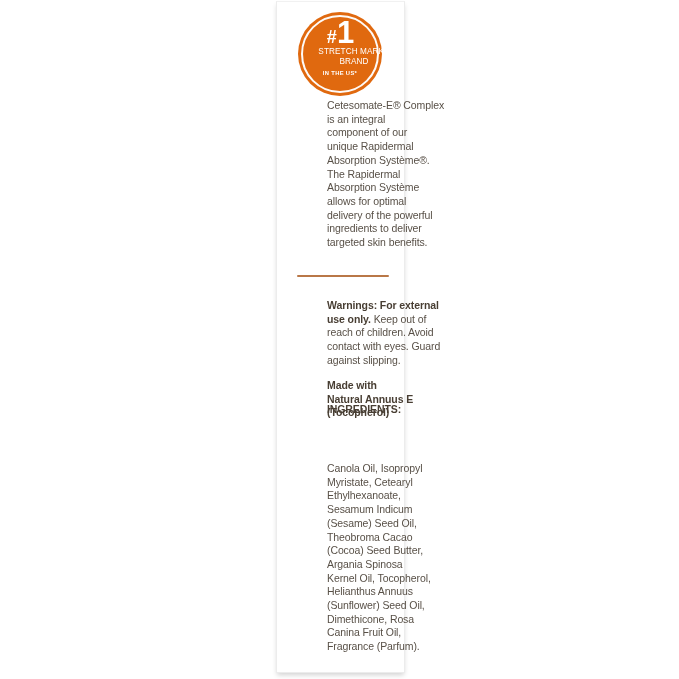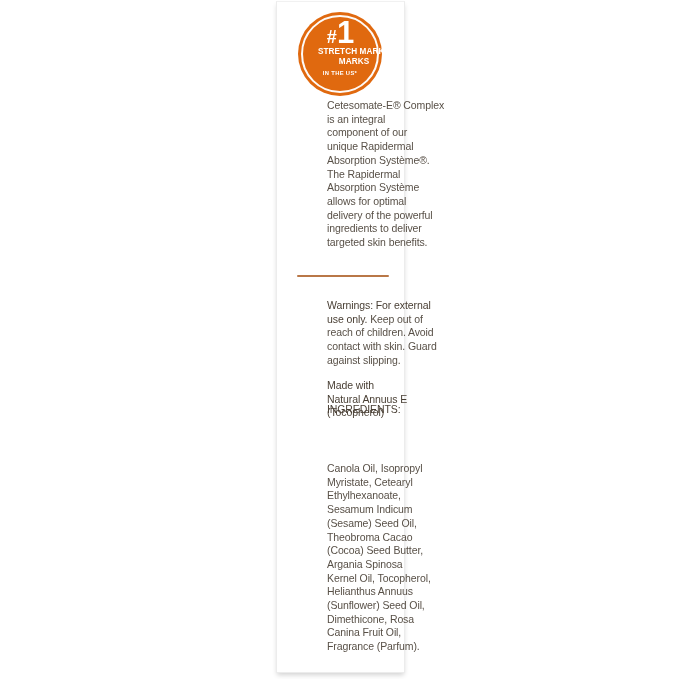--- a/index.html
+++ b/index.html
@@ -57,21 +57,21 @@
   .badge-number {
     display: flex;
     align-items: baseline;
     font-weight: 700;
     line-height: 0.95;
   }
   .badge-hash { font-size: 18px; }
   .badge-one  { font-size: 31px; letter-spacing: -1px; }
   .badge-line {
     font-size: 8.2px;
-    font-weight: 700;
+    font-weight: 400;
     line-height: 1.18;
     letter-spacing: 0.1px;
     white-space: pre;
     padding-left: 28px;
   }
   .badge-sub {
     font-size: 5.8px;
     font-weight: 700;
     letter-spacing: 0.35px;
     margin-top: 3px;
@@ -82,21 +82,21 @@
     position: absolute;
     left: 7px;
     white-space: pre;
     font-size: 10.5px;
     line-height: 13.7px;
     letter-spacing: -0.1px;
     color: #585047;
     margin-left: 43px;
   }
   .txt b, .txt.bold {
-    font-weight: 400;
+    font-weight: 700;
     color: #483e33;
   }
   .desc        { top: 97px; }
   .divider {
     position: absolute;
     top: 273px;
     left: 20px;
     width: 92px;
     height: 2px;
     background: #b97747;
@@ -114,21 +114,21 @@
   <div class="panel">
 
     <div class="badge">
       <div class="badge-ring"></div>
       <div class="badge-content">
         <div class="badge-number">
           <span class="badge-hash">#</span>
             <span class="badge-one">1</span>
         </div>
         <div class="badge-line">STRETCH MARKS</div>
-        <div class="badge-line">MARKS</div>
+        <div class="badge-line">BRAND</div>
         <div class="badge-sub">IN THE US*</div>
       </div>
     </div>
 
     <div class="txt desc">Cetesomate-E® Complex
 is an integral
 component of our
 unique Rapidermal
 Absorption Système®.
 The Rapidermal
@@ -136,21 +136,21 @@
 allows for optimal
 delivery of the powerful
 ingredients to deliver
 targeted skin benefits.</div>
 
     <div class="divider"></div>
 
     <div class="txt warnings"><b>Warnings: For external
 use only.</b><span> Keep out of
 reach of children. Avoid
-contact with skin. Guard
+contact with eyes. Guard
 against slipping.</span></div>
 
     <div class="txt bold made-with">Made with
 Natural Annuus E
 (Tocopherol)</div>
 
     <div class="txt bold ingr-head">INGREDIENTS:</div>
 
     <div class="txt ingr-list">Canola Oil, Isopropyl
 Myristate, Cetearyl

